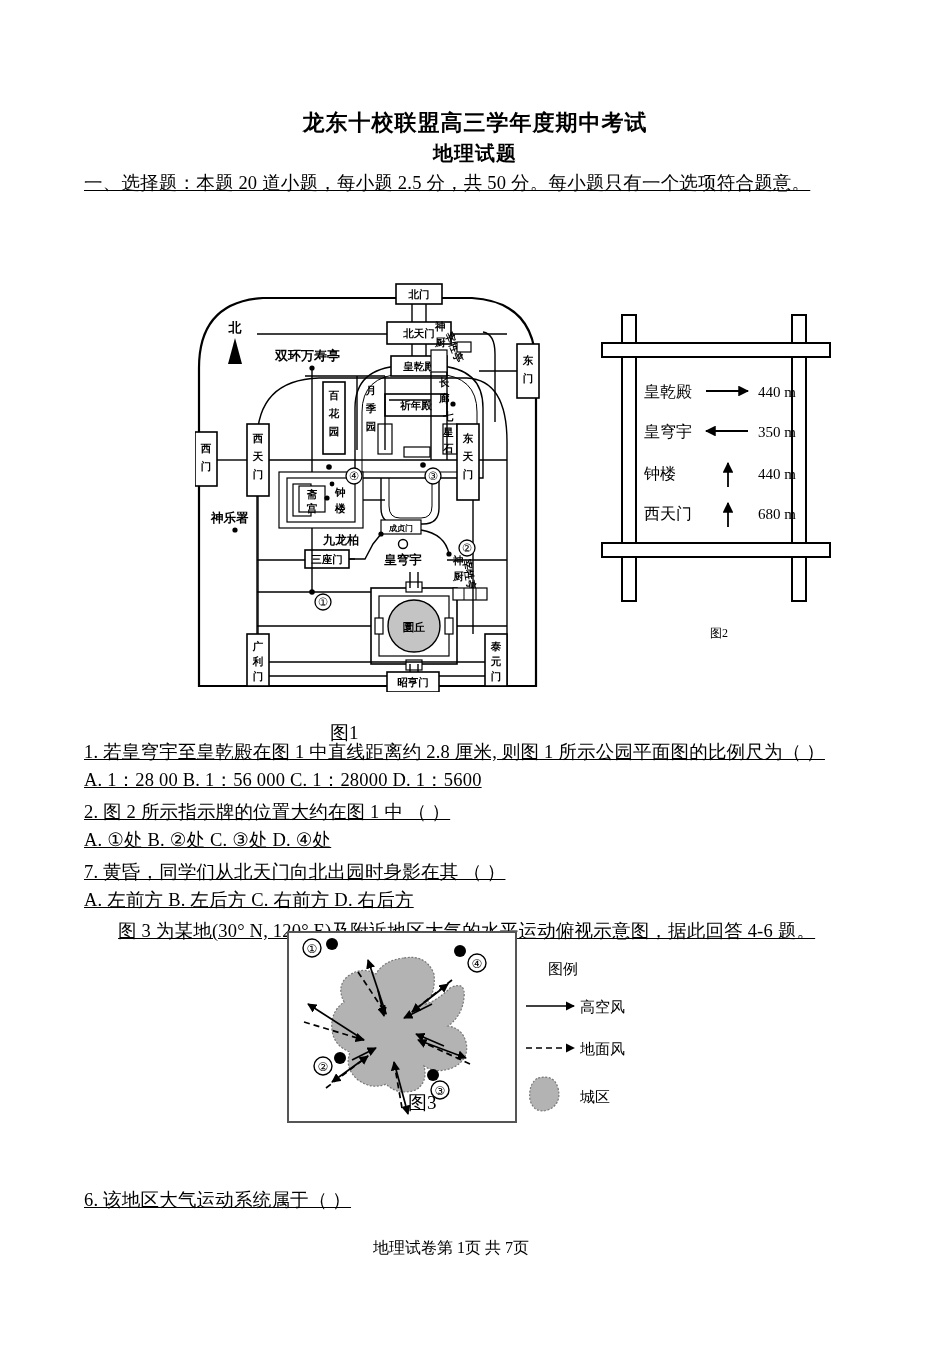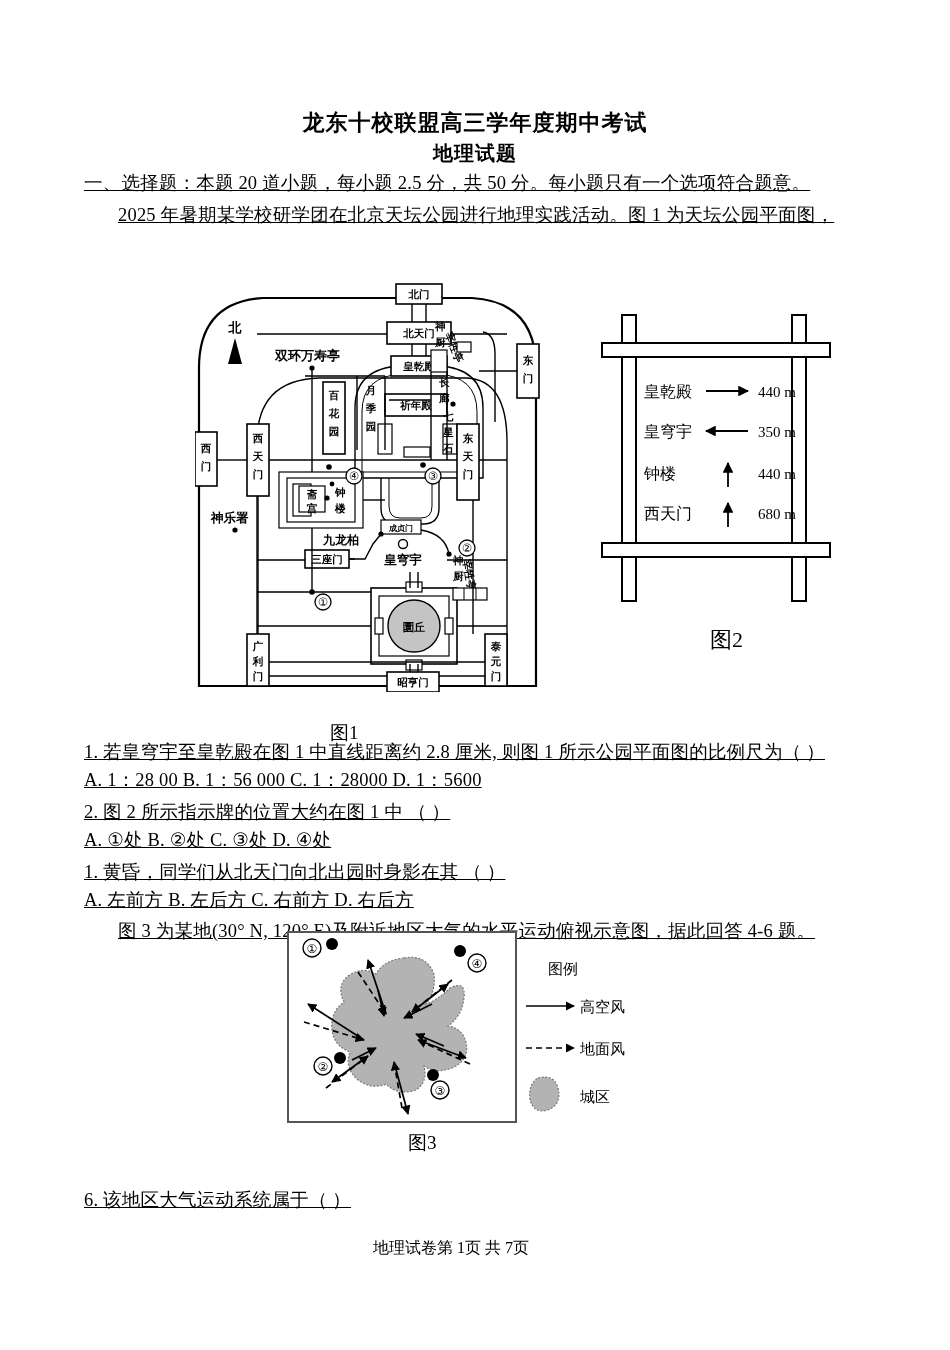--- a/index.html
+++ b/index.html
@@ -29,46 +29,45 @@
     letter-spacing:0.2px; white-space:nowrap;text-decoration:underline;
   }
 
   
   #fig1 { position:absolute; left:195px; top:272px; width:345px; height:420px; }
   #fig1 svg { display:block; }
   .f1cap { position:absolute; left:330px; top:700px; font-size:19px;margin-top:20px; }
 
   
   #fig2 { position:absolute; left:600px; top:305px; width:270px; height:300px; }
-  .f2cap { position:absolute; left:710px; top:625px; font-size:22px; }
+  .f2cap { position:absolute; left:710px; top:625px; font-size:12px; }
 
   
   #fig3 { position:absolute; left:286px; top:930px; width:390px; height:205px; }
-  .f3cap { position:absolute; left:408px; top:1130px; font-size:19px; }
+  .f3cap { position:absolute; left:408px; top:1090px; font-size:19px; }
 
   
   .footer {
     position:absolute; left:0; top:1238px; width:902px;
     text-align:center; font-size:16px;
   }
 
   
   svg text { font-family:"Liberation Sans","DejaVu Sans",sans-serif; }
 </style>
 </head>
 <body>
 
 <div class="page">
 
   <div class="doc-title">龙东十校联盟高三学年度期中考试</div>
   <div class="doc-subtitle">地理试题</div>
 
   <div class="ptext" style="left:84px; top:168px;">一、选择题：本题 20 道小题，每小题 2.5 分，共 50 分。每小题只有一个选项符合题意。</div>
 
-  <div class="ptext" style="left:118px; top:200px;">2025 年暑期某学校研学团在北京天坛公园进行地理实践活动。图 1 为天坛公园平面图，</div>
 
   <div id="fig1">
     <svg width="345" height="420" viewBox="0 0 345 420">
       <defs>
         <style>
           .ln   { fill:none; stroke:#000; stroke-width:1.4; }
           .ln2  { fill:none; stroke:#000; stroke-width:2.2; }
           .lnt  { fill:none; stroke:#000; stroke-width:1; }
           .bx   { fill:#fff; stroke:#000; stroke-width:1.6; }
           .bx2  { fill:#fff; stroke:#000; stroke-width:1.2; }
@@ -302,21 +301,21 @@
     </svg>
   </div>
   <div class="f2cap">图2</div>
 
   <div class="ptext" style="left:84px; top:737px;">1. 若皇穹宇至皇乾殿在图 1 中直线距离约 2.8 厘米, 则图 1 所示公园平面图的比例尺为（ ）</div>
   <div class="ptext" style="left:84px; top:765px;">A. 1：28 00          B. 1：56 000     C. 1：28000     D. 1：5600</div>
 
   <div class="ptext" style="left:84px; top:797px;">2. 图 2 所示指示牌的位置大约在图 1 中   （ ）</div>
   <div class="ptext" style="left:84px; top:825px;">A. ①处        B. ②处          C. ③处        D. ④处</div>
 
-  <div class="ptext" style="left:84px; top:857px;">1. 黄昏，同学们从北天门向北出园时身影在其       （ ）</div>
+  <div class="ptext" style="left:84px; top:857px;">7. 黄昏，同学们从北天门向北出园时身影在其       （ ）</div>
   <div class="ptext" style="left:84px; top:885px;">A. 左前方     B. 左后方        C. 右前方     D. 右后方</div>
 
   <div class="ptext" style="left:118px; top:916px;">图 3 为某地(30° N, 120° E)及附近地区大气的水平运动俯视示意图，据此回答 4-6 题。</div>
 
   <div id="fig3">
     <svg width="390" height="205" viewBox="0 0 390 205">
       <defs>
         <style>
           .frame3 { fill:#fff; stroke:#555; stroke-width:2; }
           .blob   { fill:#b3b3b3; stroke:#777; stroke-width:1.2; stroke-dasharray:2 1.6; }

